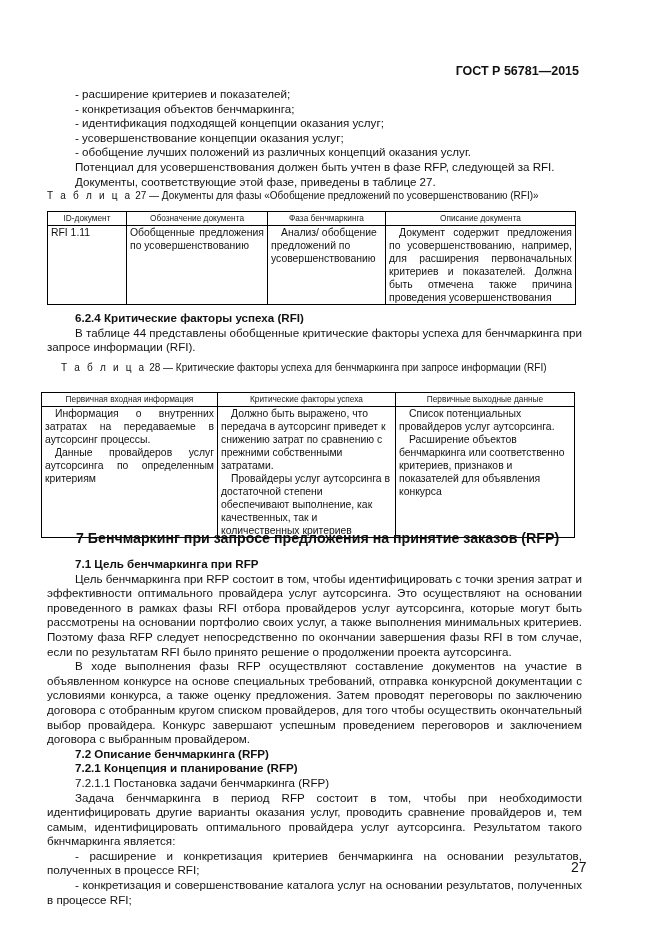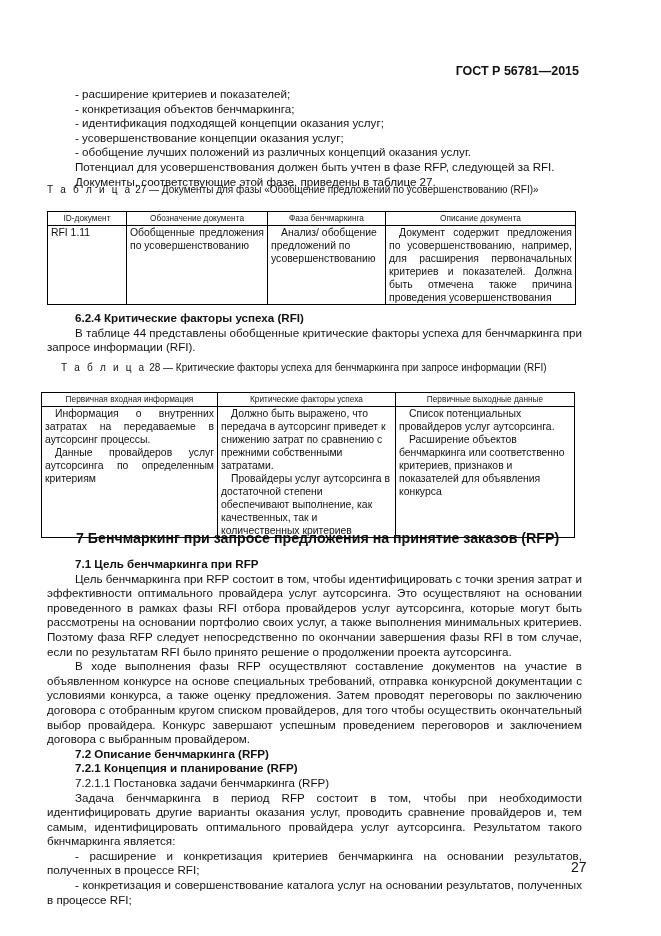--- a/index.html
+++ b/index.html
@@ -31,21 +31,21 @@
 <div class="abs" style="left:75px; top:87px; width:500px;">
   <p class="p list-line">- расширение критериев и показателей;</p>
   <p class="p list-line">- конкретизация объектов бенчмаркинга;</p>
   <p class="p list-line">- идентификация подходящей концепции оказания услуг;</p>
   <p class="p list-line">- усовершенствование концепции оказания услуг;</p>
   <p class="p list-line">- обобщение лучших положений из различных концепций оказания услуг.</p>
   <p class="p list-line">Потенциал для усовершенствования должен быть учтен в фазе RFP, следующей за RFI.</p>
   <p class="p list-line">Документы, соответствующие этой фазе, приведены в таблице 27.</p>
 </div>
 
-<div class="abs cap" style="left:47px; top:184px;">
+<div class="abs cap" style="left:47px; top:190px;">
   <span class="spaced">Т а б л и ц а</span><span> 27 — Документы для фазы «Обобщение предложений по усовершенствованию (RFI)»</span>
 </div>
 
 <table style="left:47px; top:211px; width:528px;">
   <colgroup>
     <col style="width:79px">
       <col style="width:141px">
       <col style="width:118px">
       <col style="width:190px">
   </colgroup>

